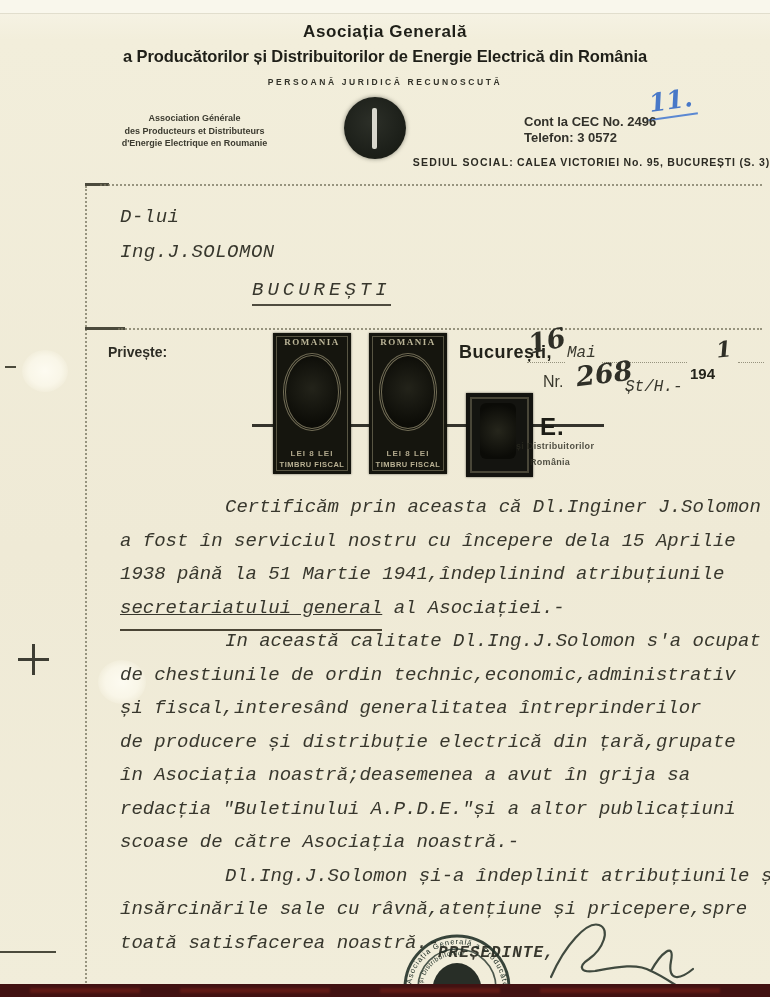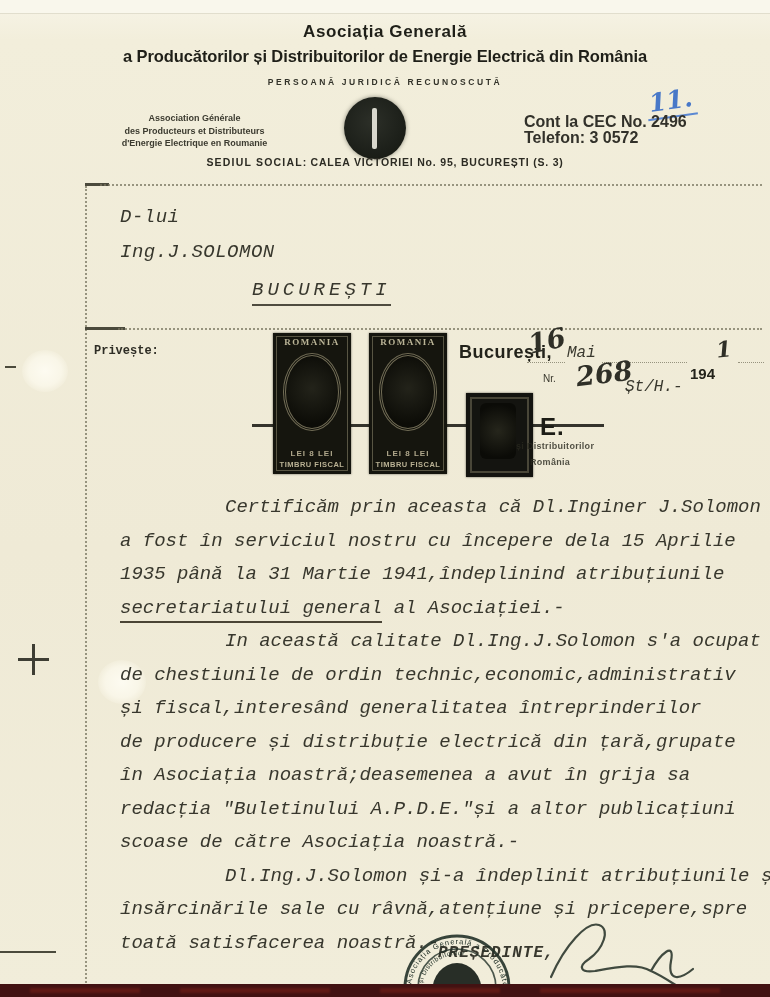--- a/index.html
+++ b/index.html
@@ -12,30 +12,30 @@
   .top-strip{left:0;top:0;width:770px;height:13px;background:#f9f7ec;border-bottom:1px solid rgba(180,175,150,.35);}
   .title1{left:0;top:22px;width:770px;text-align:center;font-size:17px;font-weight:bold;letter-spacing:.6px;color:#1f1f18;}
   .title2{left:0;top:47px;width:770px;text-align:center;font-size:16.5px;font-weight:bold;letter-spacing:-.1px;color:#1f1f18;}
   .subtitle{left:0;top:77px;width:770px;text-align:center;font-size:8.5px;font-weight:bold;letter-spacing:2.6px;color:#33332a;}
   .filenum{left:646px;top:86px;font-size:25px;color:#4878c8;transform:rotate(-8deg);
     font-family:"DejaVu Serif",serif;font-style:italic;font-weight:bold;border-bottom:2px solid #5b88d2;padding:0 3px 1px 3px;}
   .french{left:92px;top:112px;width:205px;text-align:center;font-size:9px;font-weight:bold;line-height:12.5px;color:#3c3b30;}
   .logo{left:344px;top:97px;width:62px;height:62px;border-radius:50%;
     background:radial-gradient(circle at 45% 40%, #2c2f28 0%, #1d201a 60%, #15170f 100%);box-shadow:0 0 4px rgba(40,40,30,.5);}
   .logo-bar{left:372px;top:108px;width:5px;height:41px;background:rgba(248,246,235,.85);border-radius:2px;filter:blur(.4px);}
-  .contact{left:524px;top:114px;font-size:16px;font-weight:bold;line-height:16px;color:#32312a;}
-  .hqline{left:0;top:156px;width:770px;text-align:center;font-size:10.5px;color:#2c2b23;}
+  .contact{left:524px;top:114px;font-size:13px;font-weight:bold;line-height:16px;color:#32312a;}
+  .hqline{left:0;top:156px;width:770px;text-align:right;font-size:10.5px;color:#2c2b23;}
   .hq-label{font-weight:600;letter-spacing:1.2px;}
   .hq-value{font-weight:bold;letter-spacing:.8px;}
   .dot-h{border-top:2px dotted rgba(120,118,96,.75);height:0;}
   .dot-v{border-left:2px dotted rgba(120,118,96,.75);width:0;}
   .corner{background:#4b4a3c;}
   .recip{font-size:19px;letter-spacing:.5px;}
   .city{letter-spacing:4px;border-bottom:2.5px solid rgba(50,48,36,.85);padding-bottom:3px;}
-  .subject{left:94px;top:344px;font-size:12px;font-weight:bold;color:#2e2d25;font-family:Liberation Mono, monospace;}
+  .subject{left:108px;top:344px;font-size:14px;font-weight:bold;color:#2e2d25;}
   .hole{border-radius:50%;background:radial-gradient(ellipse at center,#fdfbf1 0%,#f9f6e8 50%,rgba(249,246,232,0) 78%);}
   .fstamp{width:78px;height:141px;background:#15150e;box-shadow:0 0 2px rgba(10,10,5,.6);}
   .fstamp-in{position:absolute;left:3px;top:3px;right:3px;bottom:3px;border:1px solid rgba(215,205,165,.35);}
   .fstamp-country{position:absolute;left:0;top:4px;width:100%;text-align:center;font-size:9px;font-weight:bold;
     letter-spacing:1.5px;color:rgba(228,220,185,.8);font-family:"Liberation Serif",serif;}
   .fstamp-oval{position:absolute;left:50%;top:20px;width:52px;height:72px;margin-left:-29px;border-radius:50%;
     border:3px double rgba(210,200,160,.5);background:radial-gradient(circle at 50% 45%,#23231a 0%,#0c0c07 75%);}
   .fstamp-value{position:absolute;left:0;bottom:16px;width:100%;text-align:center;font-size:8px;font-weight:bold;
     letter-spacing:1px;color:rgba(225,215,180,.75);}
   .fstamp-type{position:absolute;left:0;bottom:5px;width:100%;text-align:center;font-size:7.5px;font-weight:bold;
@@ -44,26 +44,26 @@
   .sstamp-in{position:absolute;left:4px;top:4px;right:4px;bottom:4px;border:2px solid rgba(200,190,150,.3);}
   .sstamp-blob{position:absolute;left:14px;top:10px;width:36px;height:56px;background:radial-gradient(circle,#26261c 0%,#0b0b07 80%);border-radius:6px;}
   .strike{left:252px;top:424px;width:352px;height:3px;background:rgba(20,20,14,.85);}
   .overbig{left:540px;top:413px;font-size:24px;font-weight:bold;color:#1d1d16;letter-spacing:1px;}
   .frag{font-size:9px;font-weight:bold;color:rgba(40,40,30,.8);filter:blur(.4px);letter-spacing:.3px;}
   .place{left:459px;top:342px;font-size:18px;font-weight:bold;letter-spacing:.5px;color:#23231b;}
   .day{left:528px;top:325px;font-size:27px;transform:rotate(-12deg);}
   .month{left:567px;top:344px;font-size:16px;}
   .yearp{left:690px;top:342px;font-size:15px;font-weight:bold;color:#23231b;margin-top:23px;}
   .yearh{left:716px;top:336px;font-size:22px;transform:rotate(-6deg);}
-  .nrlab{left:543px;top:373px;font-size:10px;color:#3a392e;}
+  .nrlab{left:543px;top:373px;font-size:16px;color:#3a392e;}
   .nrval{left:576px;top:358px;font-size:27px;transform:rotate(-7deg);}
   .clerk{left:625px;top:378px;font-size:16px;}
   .bline{left:120px;font-size:19px;white-space:pre;}
   .bline.ind{left:225px;}
-  .uline{border-bottom:2.5px solid rgba(55,50,35,.9);padding-bottom:2px;}
+  .uline{border-bottom:2.5px solid rgba(55,50,35,.9);padding-bottom:10px;text-decoration:underline;}
   .cross-h{left:18px;top:658px;width:31px;height:3px;background:#3e3e34;}
   .cross-v{left:32px;top:644px;width:3px;height:31px;background:#3e3e34;}
   .ldash{left:5px;top:366px;width:11px;height:2px;background:#4b4a3c;}
   .blline{left:0;top:951px;width:56px;height:2px;background:#4b4a3c;}
   .president{left:438px;top:944px;font-size:16px;font-weight:bold;letter-spacing:1px;}
   .bottom-bar{left:0;top:984px;width:770px;height:13px;background:#421212;}
   .smudge{position:absolute;top:4px;height:5px;background:#6a1d16;filter:blur(1px);opacity:.75;}
 </style>
 </head>
 <body>
@@ -149,21 +149,21 @@
   <div class="abs dot-h" style="left:602px;top:362px;width:85px;border-top-width:1.5px;"></div>
   <div class="abs yearp">194</div>
   <div class="abs hand yearh">1</div>
   <div class="abs dot-h" style="left:738px;top:362px;width:26px;border-top-width:1.5px;"></div>
   <div class="abs nrlab">Nr.</div>
   <div class="abs hand nrval">268</div>
   <div class="abs mono clerk">Șt/H.-</div>
 
   <div class="abs mono bline ind" style="top:496px;">Certificăm prin aceasta că Dl.Inginer J.Solomon</div>
   <div class="abs mono bline" style="top:530px;">a fost în serviciul nostru cu începere dela 15 Aprilie</div>
-  <div class="abs mono bline" style="top:563px;">1935 până la 31 Martie 1941,îndeplinind atribuțiunile</div>
+  <div class="abs mono bline" style="top:563px;">1938 până la 51 Martie 1941,îndeplinind atribuțiunile</div>
   <div class="abs mono bline" style="top:597px;"><span class="uline">secretariatului general</span><span> al Asociației.-</span></div>
   <div class="abs mono bline ind" style="top:630px;">In această calitate Dl.Ing.J.Solomon s'a ocupat</div>
   <div class="abs mono bline" style="top:664px;">de chestiunile de ordin technic,economic,administrativ</div>
   <div class="abs mono bline" style="top:697px;">și fiscal,interesând generalitatea întreprinderilor</div>
   <div class="abs mono bline" style="top:731px;">de producere și distribuție electrică din țară,grupate</div>
   <div class="abs mono bline" style="top:764px;">în Asociația noastră;deasemenea a avut în grija sa</div>
   <div class="abs mono bline" style="top:798px;">redacția "Buletinului A.P.D.E."și a altor publicațiuni</div>
   <div class="abs mono bline" style="top:831px;">scoase de către Asociația noastră.-</div>
   <div class="abs mono bline ind" style="top:865px;">Dl.Ing.J.Solomon și-a îndeplinit atribuțiunile și</div>
   <div class="abs mono bline" style="top:898px;">însărcinările sale cu râvnă,atențiune și pricepere,spre</div>

